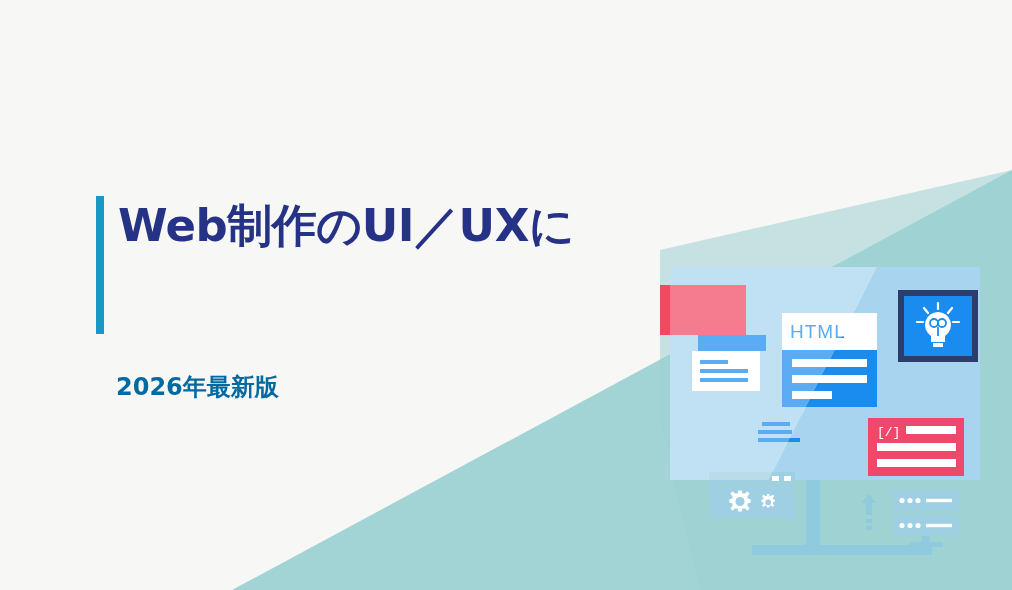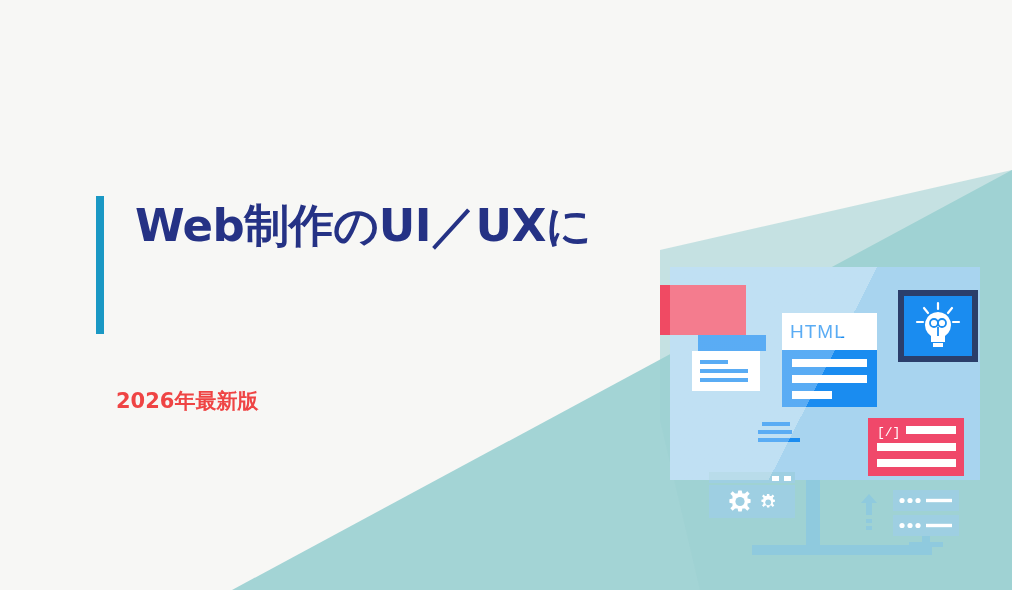--- a/index.html
+++ b/index.html
@@ -263,29 +263,29 @@
     color: #253285;
     font-family: "DejaVu Sans", "Liberation Sans", sans-serif;
     font-weight: 700;
     font-size: 45px;
     line-height: 1.32;
     letter-spacing: -0.5px;
     white-space: nowrap;
     -webkit-text-stroke: 5px #f7f7f5;
     paint-order: stroke fill;
   }
-  .headline .line { display: block; margin-left: 17px; }
+  .headline .line { display: block; }
   .subtitle {
     position: absolute;
     left: 116px;
-    top: 387px;
-    color: #ef4444;
+    top: 371px;
+    color: #0369a1;
     font-family: "DejaVu Sans", "Liberation Sans", sans-serif;
     font-weight: 700;
-    font-size: 21px;
+    font-size: 24px;
     letter-spacing: 0px;
   }
 </style>
 </head>
 <body>
 
 <div id="stage">
 
   <svg class="bg-layer" viewBox="0 0 1012 590" preserveAspectRatio="none">
     <rect x="0" y="0" width="1012" height="590" fill="#f7f7f5"></rect>

